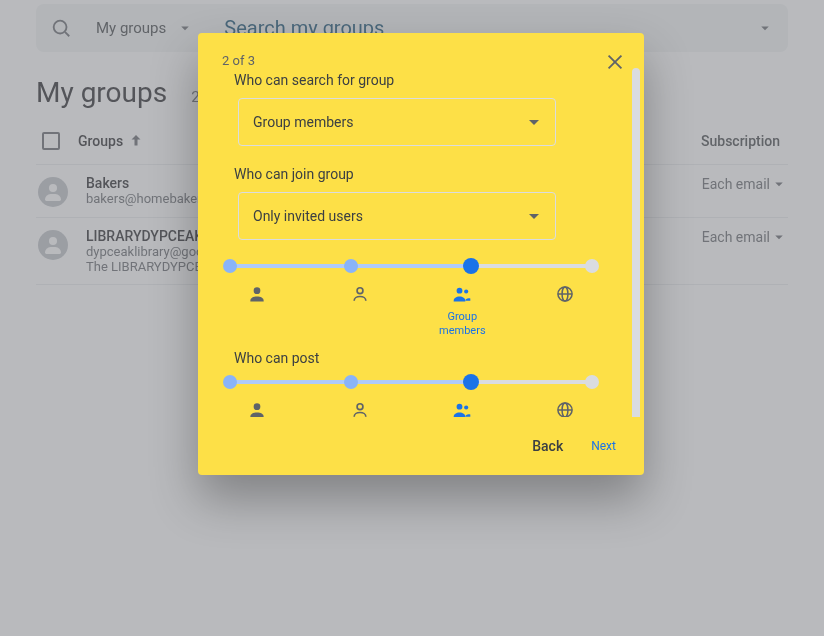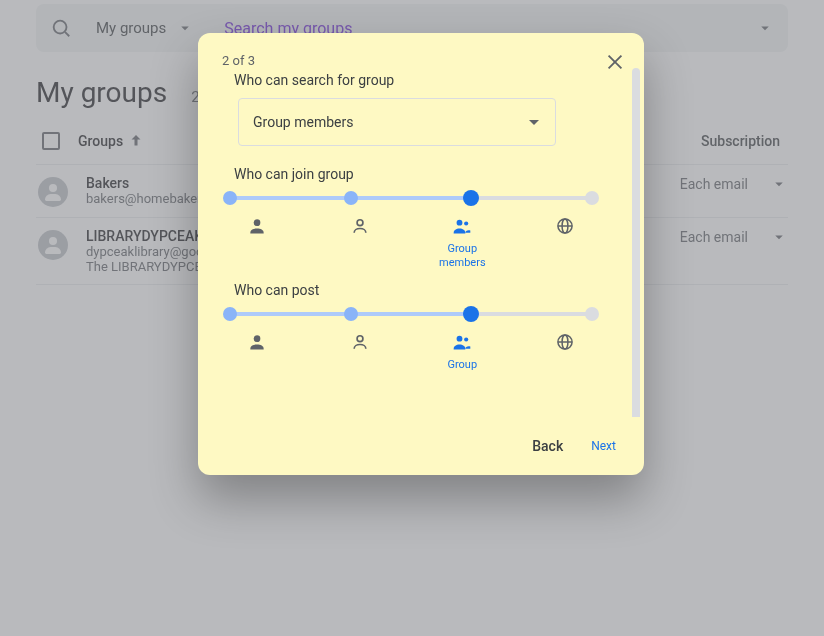--- a/index.html
+++ b/index.html
@@ -5,50 +5,50 @@
   * { box-sizing: border-box; }
   html, body { margin:0; padding:0; font-family: Roboto, Arial, sans-serif; background:#fff; color:#202124; }
   .viewport { width:824px; height:636px; position:relative; overflow:hidden; }
 
   
   .page { position:absolute; inset:0; background:#fff; }
   .searchbar { margin:0 36px; margin-top:4px; height:48px; background:#f1f3f4; border-radius:8px; display:flex; align-items:center; padding:0 14px 0 14px; }
   .searchbar .magnify { color:#5f6368; margin-right:24px; }
   .searchbar .dropdown { color:#3c4043; font-size:15px; margin-right:10px; }
   .searchbar .caret { color:#5f6368; margin-right:30px; }
-  .searchbar .placeholder { color:#6d28d9; font-size:16px; flex:1; }
+  .searchbar .placeholder { color:#0c4a6e; font-size:20px; flex:1; }
   .searchbar .endcaret { color:#5f6368; margin-left:auto; }
 
   .title-row { display:flex; align-items:baseline; margin:24px 36px 8px 36px; gap:24px; }
   .title { font-size:28px; color:#202124; }
   .title-sub { color:#5f6368; font-size:15px; }
 
   .table { margin:0 36px; }
   .thead { display:flex; align-items:center; height:48px; border-bottom:1px solid #e8eaed; }
   .checkbox { width:18px; height:18px; border:2px solid #5f6368; border-radius:2px; margin:0 18px 0 6px; }
   .th-groups { font-weight:500; color:#202124; font-size:14px; margin-right:4px; }
   .th-sort { color:#5f6368; }
   .th-sub { margin-left:auto; font-weight:500; font-size:14px; color:#3c4043; padding-right:8px; }
 
   .row { display:flex; align-items:flex-start; padding:10px 0 10px 0; border-bottom:1px solid #e8eaed; }
   .row .avatar { width:30px; height:30px; border-radius:50%; background:#bdc1c6; margin:2px 18px 0 2px; position:relative; }
   .row .avatar::before { content:""; position:absolute; left:50%; top:7px; transform:translateX(-50%); width:8px; height:8px; background:#fff; border-radius:50%; }
   .row .avatar::after { content:""; position:absolute; left:50%; bottom:6px; transform:translateX(-50%); width:16px; height:7px; background:#fff; border-radius:8px 8px 2px 2px; }
   .row .names { flex:1; min-width:0; }
   .row .name { font-size:14px; font-weight:500; color:#202124; white-space:nowrap; overflow:hidden; text-overflow:ellipsis; }
   .row .email, .row .desc { font-size:13px; color:#5f6368; white-space:nowrap; overflow:hidden; text-overflow:ellipsis; }
-  .row .sub { display:flex; align-items:center; gap:22px; min-width:120px; justify-content:flex-end; }
+  .row .sub { display:flex; align-items:center; gap:0; min-width:120px; justify-content:flex-end; }
   .row .sub span { font-size:14px; color:#5f6368; }
   .row .sub .mini-caret { color:#5f6368; }
 
   
   .scrim { position:absolute; inset:0; background:rgba(128,130,134,0.55); }
 
   
-  .dialog { position:absolute; left:198px; top:33px; width:446px; height:442px; background:#fef9c3; border-radius:12px; box-shadow:0 24px 48px rgba(0,0,0,0.3); display:flex; flex-direction:column; }
+  .dialog { position:absolute; left:198px; top:33px; width:446px; height:442px; background:#fde047; border-radius:4px; box-shadow:0 24px 48px rgba(0,0,0,0.3); display:flex; flex-direction:column; }
   .dialog-head { position:relative; padding:20px 24px 0 24px; }
   .step { color:#5f6368; font-size:13px; }
   .close { position:absolute; right:18px; top:18px; color:#5f6368; cursor:pointer; }
   .dialog-title { text-align:center; font-size:22px; color:#202124; margin:16px 0 12px 0; }
 
   .dialog-body { flex:1; overflow:hidden; position:relative; padding:0 0 0 0; }
   .scroll-area { position:absolute; left:0; right:0; top:0; bottom:0; overflow-y:auto; padding:0 44px 0 24px; }
   .scrollbar-track { position:absolute; right:4px; top:0; width:8px; bottom:0; }
   .scrollbar-thumb { position:absolute; left:0; width:8px; top:0; height:390px; background:#dadce0; border-radius:4px; }
 
@@ -174,20 +174,24 @@
     </div>
     <div class="scroll-area">
 
       <div class="field-label">Who can search for group</div>
       <div class="select">
         <span>Group members</span>
         <span class="tri"></span>
       </div>
 
       <div class="field-label">Who can join group</div>
+      <div class="select">
+        <span>Only invited users</span>
+        <span class="tri"></span>
+      </div>
 
       <div class="slider-section">
         <div class="slider">
           <div class="track"></div>
           <div class="track-fill" style="width:66.6%"></div>
           <div class="stop light" style="left:0%"></div>
           <div class="stop light" style="left:33.3%"></div>
           <div class="stop sel" style="left:66.6%"></div>
           <div class="stop grey" style="left:100%"></div>
         </div>

